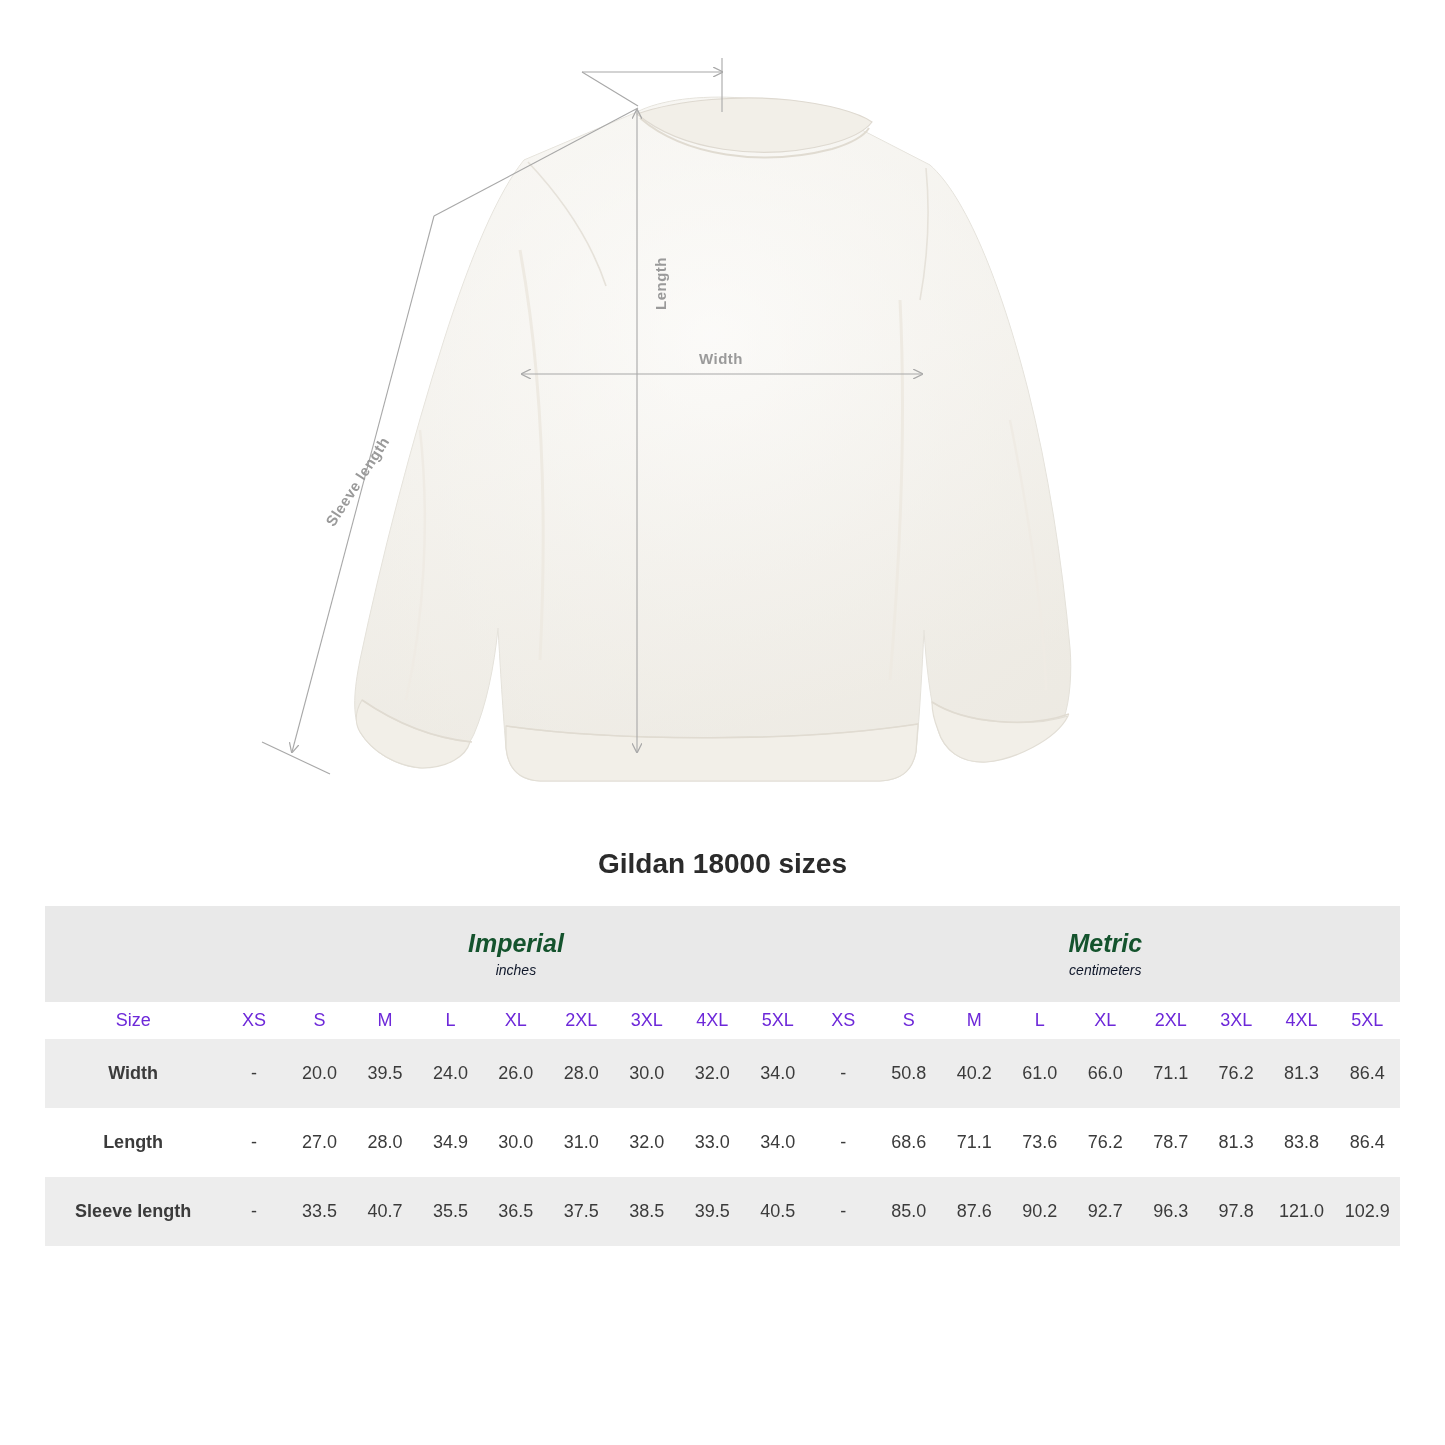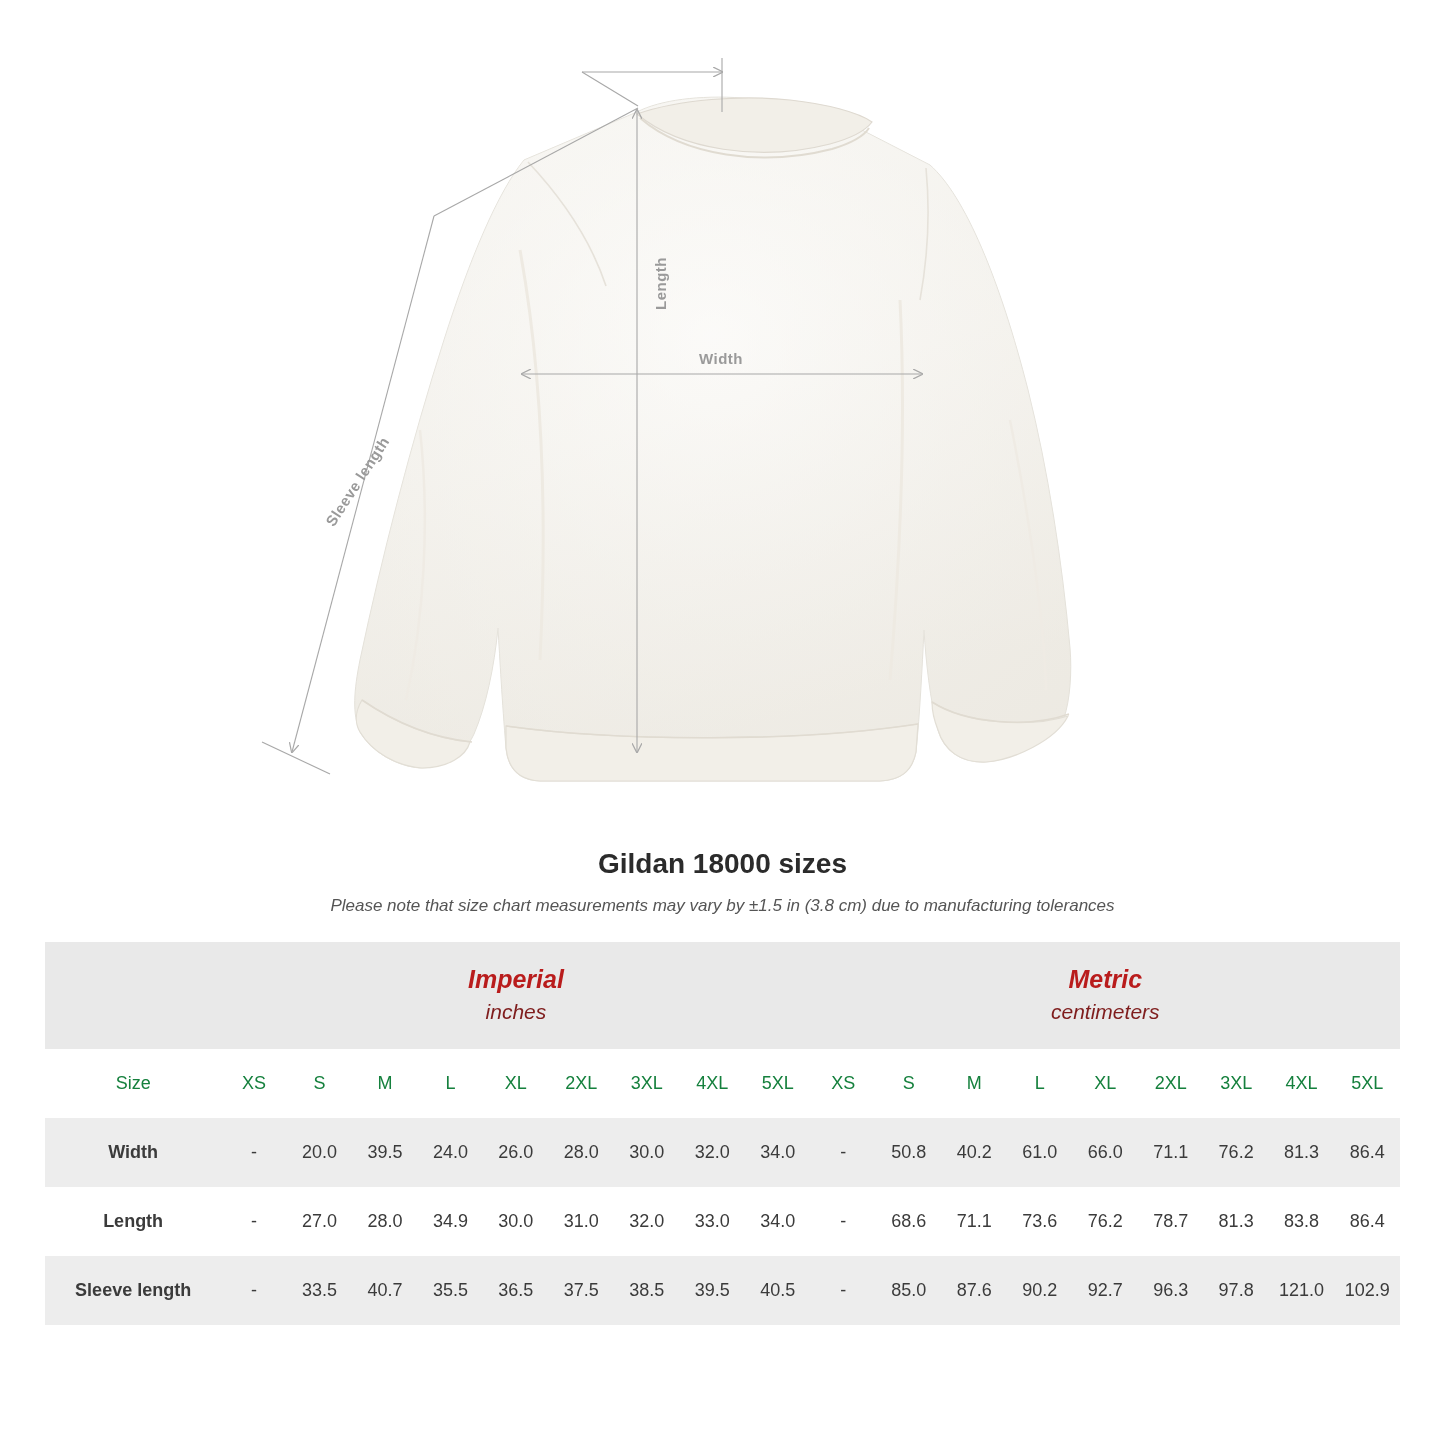--- a/index.html
+++ b/index.html
@@ -91,37 +91,37 @@
 
   
   .unit-row td {
     background: #e9e9e9;
     padding: 22px 0 20px 0;
   }
   .unit-name {
     font-size: 25px;
     font-style: italic;
     font-weight: bold;
-    color: #b91c1c;
+    color: #14532d;
     line-height: 1.25;
   }
   .unit-sub {
-    font-size: 21px;
+    font-size: 14px;
     font-style: italic;
-    color: #7f1d1d;
+    color: #0f172a;
     line-height: 1.6;
   }
   .unit-row td.spacer-cell { background: #e9e9e9; }
 
   
   .head-row td {
     font-size: 18px;
     font-weight: bold;
-    color: #15803d;
-    padding: 24px 0;
+    color: #6d28d9;
+    padding: 8px 0;
     background: #ffffff;
   }
   .head-row td.rowlabel { font-size: 18px; }
 
   
   tr.data-row td {
     font-size: 18px;
     color: #3b3b3b;
     padding: 24px 0;
   }
@@ -243,21 +243,20 @@
       </g>
     </svg>
 
     <div class="dim-label vertical label-length">Length</div>
     <div class="dim-label label-width">Width</div>
     <div class="dim-label label-sleeve">Sleeve length</div>
   </div>
 
   <div class="title-block">
     <h1 class="chart-title">Gildan 18000 sizes</h1>
-    <p class="chart-note">Please note that size chart measurements may vary by ±1.5 in (3.8 cm) due to manufacturing tolerances</p>
   </div>
 
   <div class="table-wrap">
     <table class="size-table">
       <colgroup>
         <col style="width:175px">
         <col span="9" style="width:65px">
         <col span="9" style="width:65px">
       </colgroup>
       <tbody>

